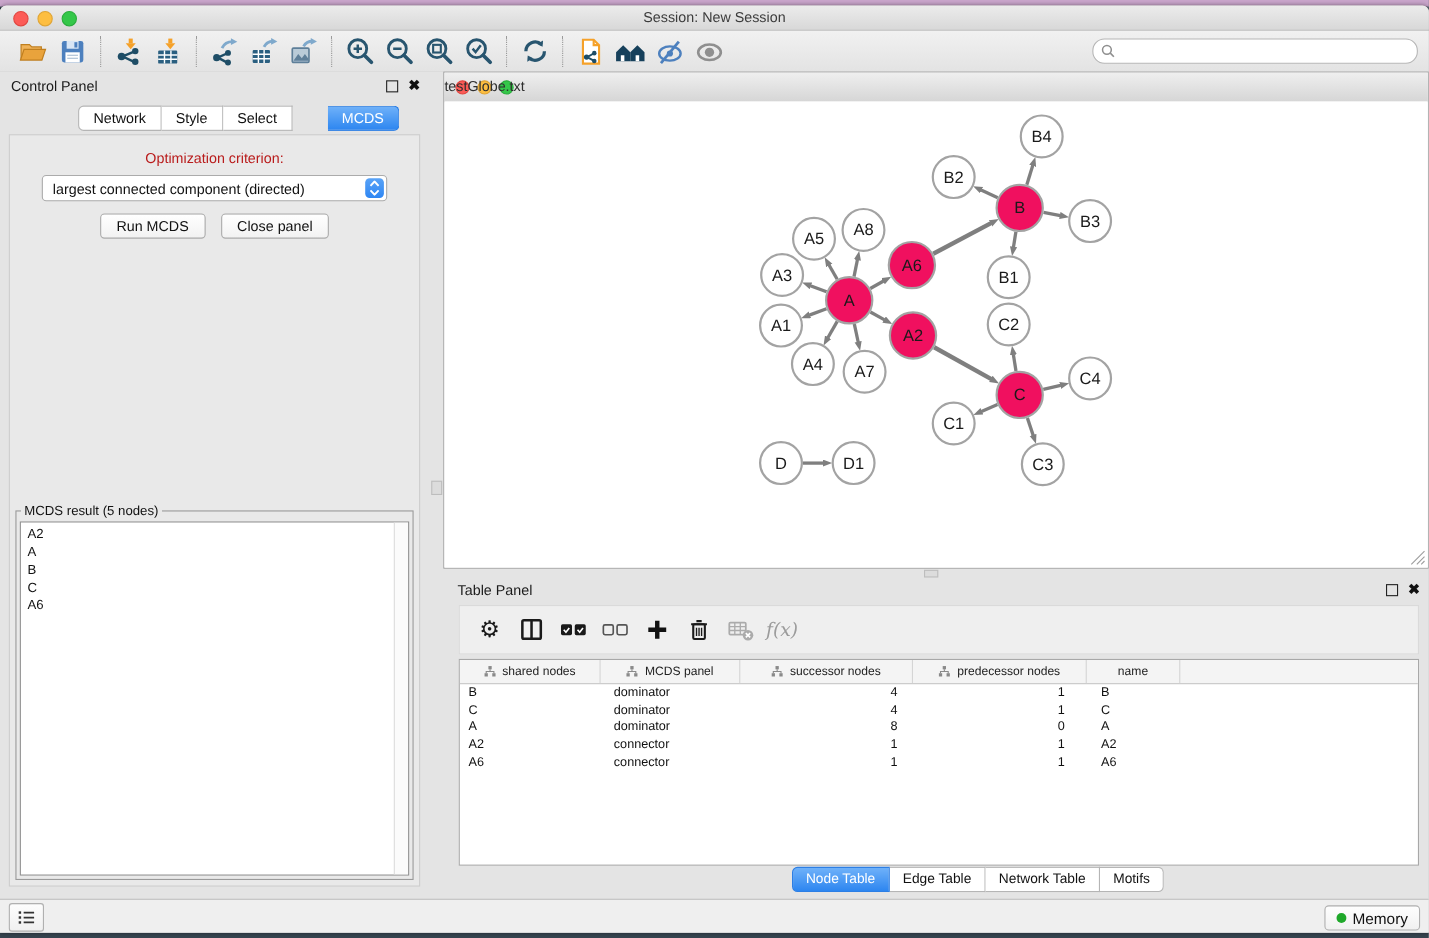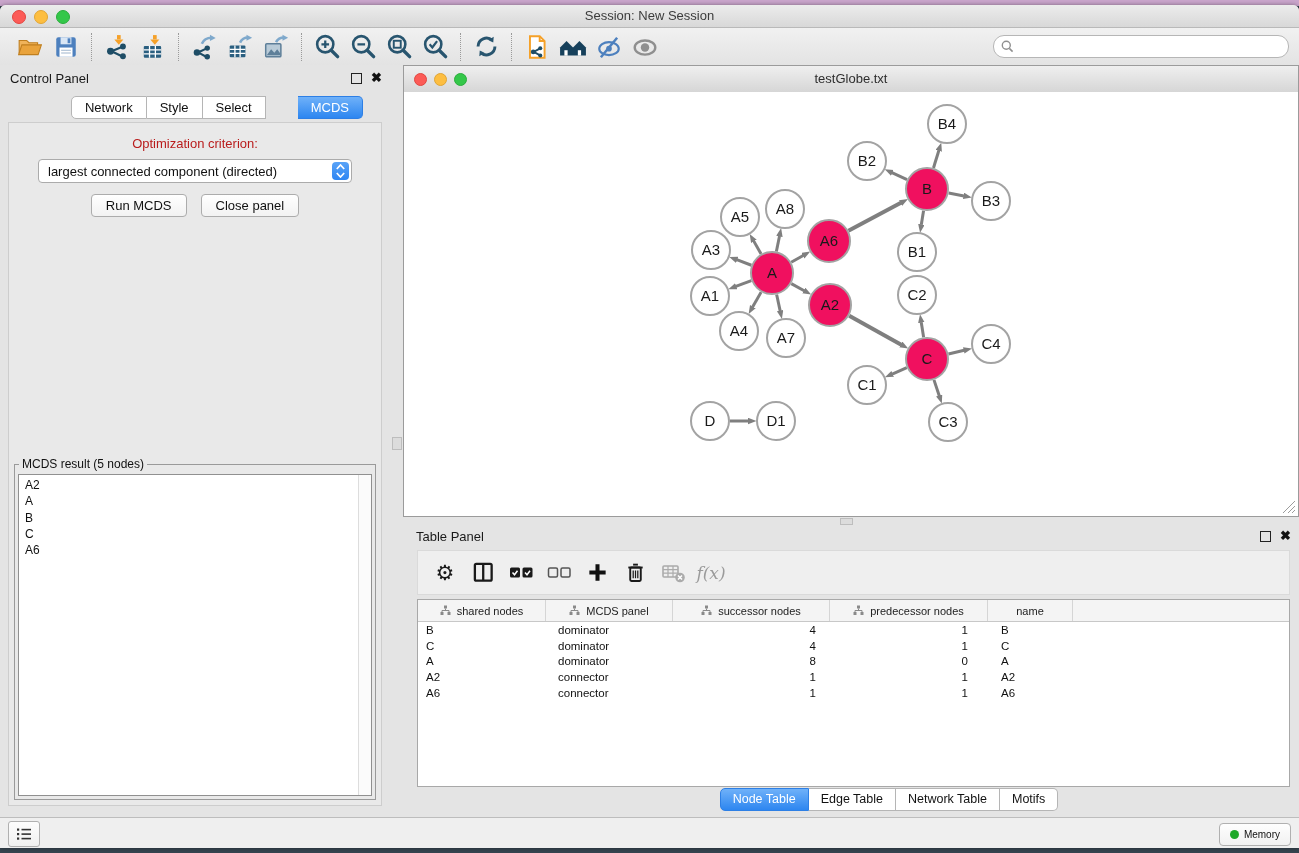--- a/index.html
+++ b/index.html
@@ -64,21 +64,21 @@
   .mcds-scroll{position:absolute;right:0;top:0;bottom:0;width:12px;background:#FBFBFB;
     border-left:1px solid #DDD;}
   .list-item{font-size:12px;color:#111;line-height:16.3px;padding-left:6px;}
   .vgrip{position:absolute;left:392px;top:372px;width:10px;height:13px;background:#DCDCDC;
     border:1px solid #BDBDBD;box-sizing:border-box;}
   
   .netwin{position:absolute;left:403px;top:0;width:896px;height:452px;
     border:1px solid #9B9B9B;box-sizing:border-box;background:#fff;}
   .nw-titlebar{position:relative;height:26px;background:linear-gradient(#EFEFEF,#D6D6D6);
     border-bottom:1px solid #ACACAC;}
-  .nw-titlebar .title{position:absolute;left:0;right:0;top:0;line-height:25px;text-align:center;
+  .nw-titlebar .title{position:absolute;left:0;right:0;top:0;line-height:25px;text-align:left;
     font-size:13px;color:#2E2E2E;}
   .nw-lights{position:absolute;left:10px;top:7px;display:flex;gap:7px;}
   .nw-light{width:11px;height:11px;border-radius:50%;}
   .nw-canvas{position:absolute;left:0;top:26px;right:0;bottom:0;background:#fff;overflow:hidden;}
   .hgrip{position:absolute;left:840px;top:453px;width:13px;height:7px;background:#DCDCDC;
     border:1px solid #BDBDBD;box-sizing:border-box;}
   
   .tpanel{position:absolute;left:403px;top:458px;right:0;bottom:0;}
   .tp-toolbar{position:absolute;left:14px;right:9px;top:27px;height:45px;background:#EFEFEF;
     border:1px solid #DADADA;box-sizing:border-box;display:flex;align-items:center;padding-left:8px;}
@@ -97,21 +97,21 @@
   
   .statusbar{position:absolute;left:0;right:0;bottom:0;height:30px;background:#EFEFEF;
     border-top:1px solid #BDBDBD;}
   .stat-left-btn{position:absolute;left:8px;top:3px;width:30px;height:24px;
     background:linear-gradient(#FDFDFD,#F0F0F0);border:1px solid #B0B0B0;border-radius:3px;
     display:flex;align-items:center;justify-content:center;}
   .memory-btn{position:absolute;right:8px;top:5px;height:21px;padding:0 10px;
     background:linear-gradient(#FEFEFE,#F1F1F1);border:1px solid #B0B0B0;border-radius:4px;
     display:flex;align-items:center;gap:5px;}
   .memory-dot{width:9px;height:9px;border-radius:50%;background:#1FA82A;}
-  .memory-btn span{font-size:10px;color:#111;}
+  .memory-btn span{font-size:14px;color:#111;}
 </style>
 </head>
 <body>
 
 <div class="desktop">
   <div class="desktop-top"></div>
 
   <div class="window">
 
     <div class="titlebar">

